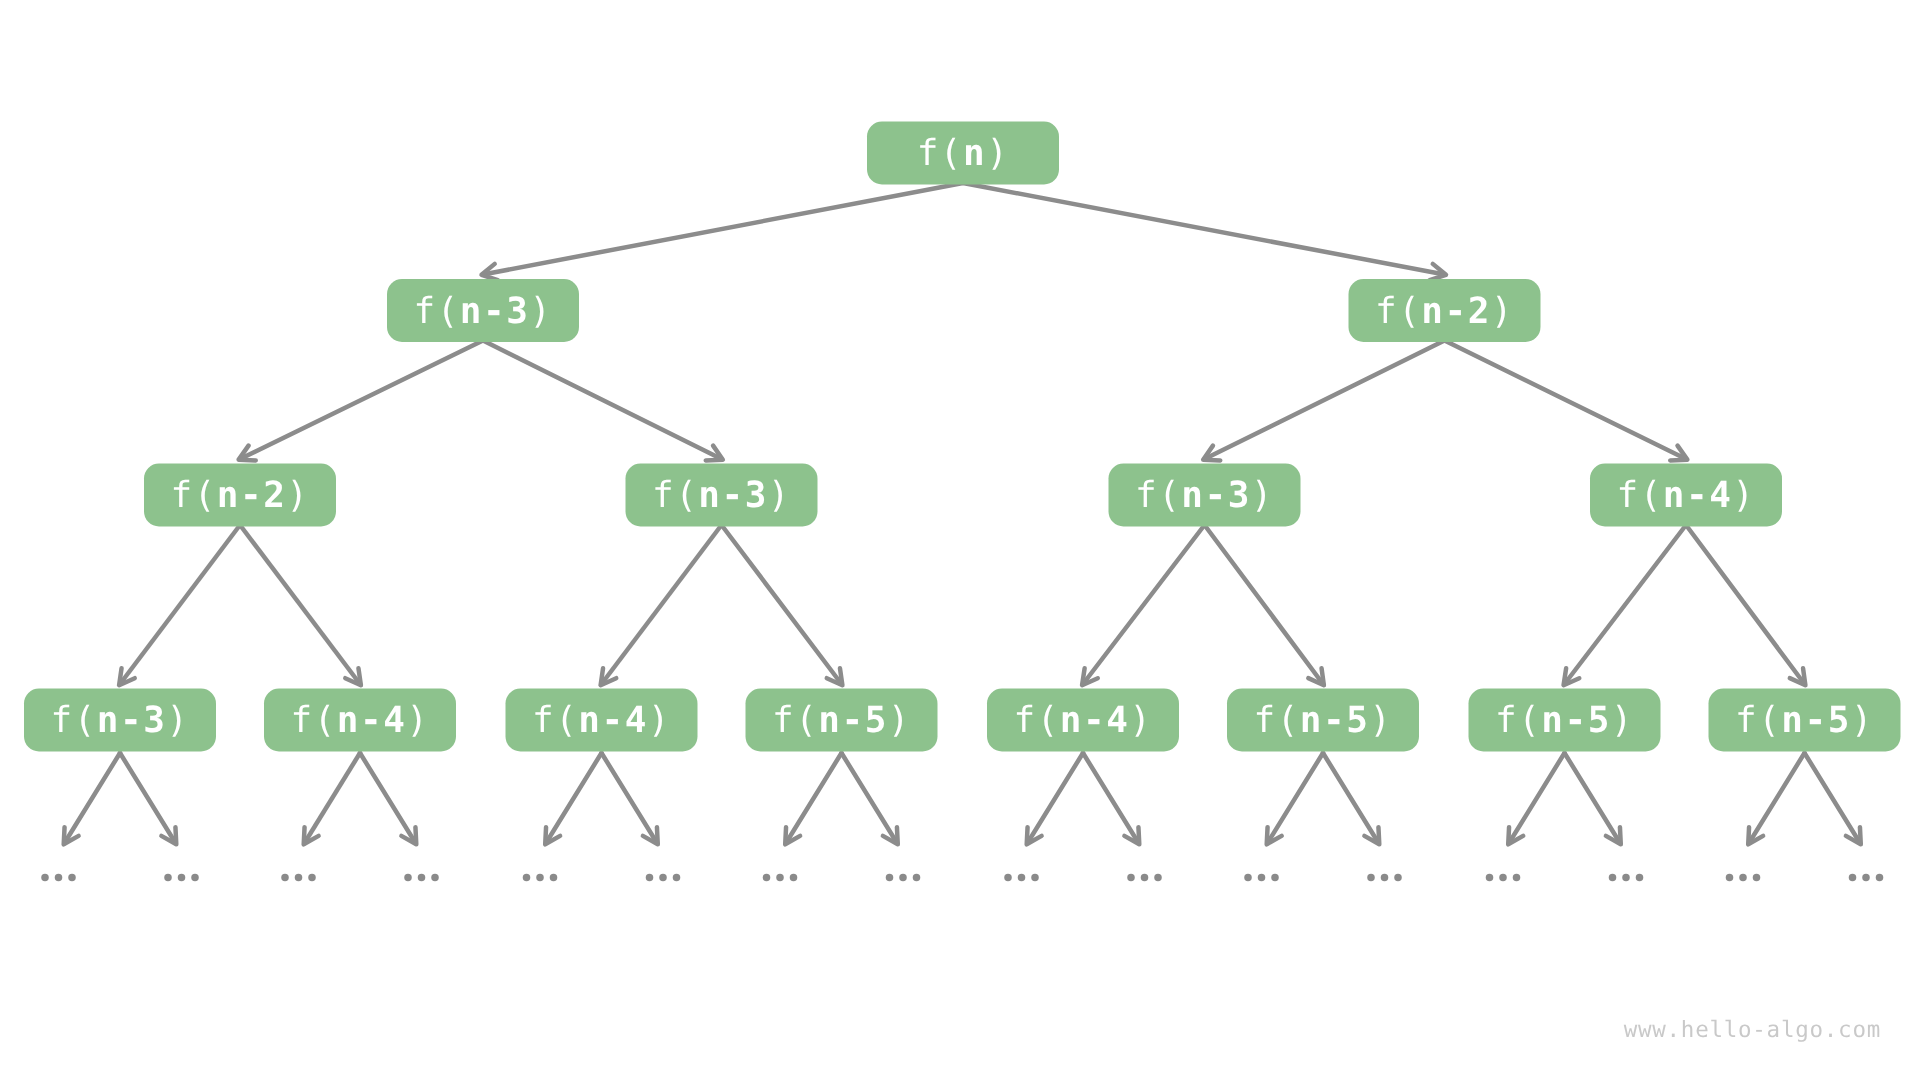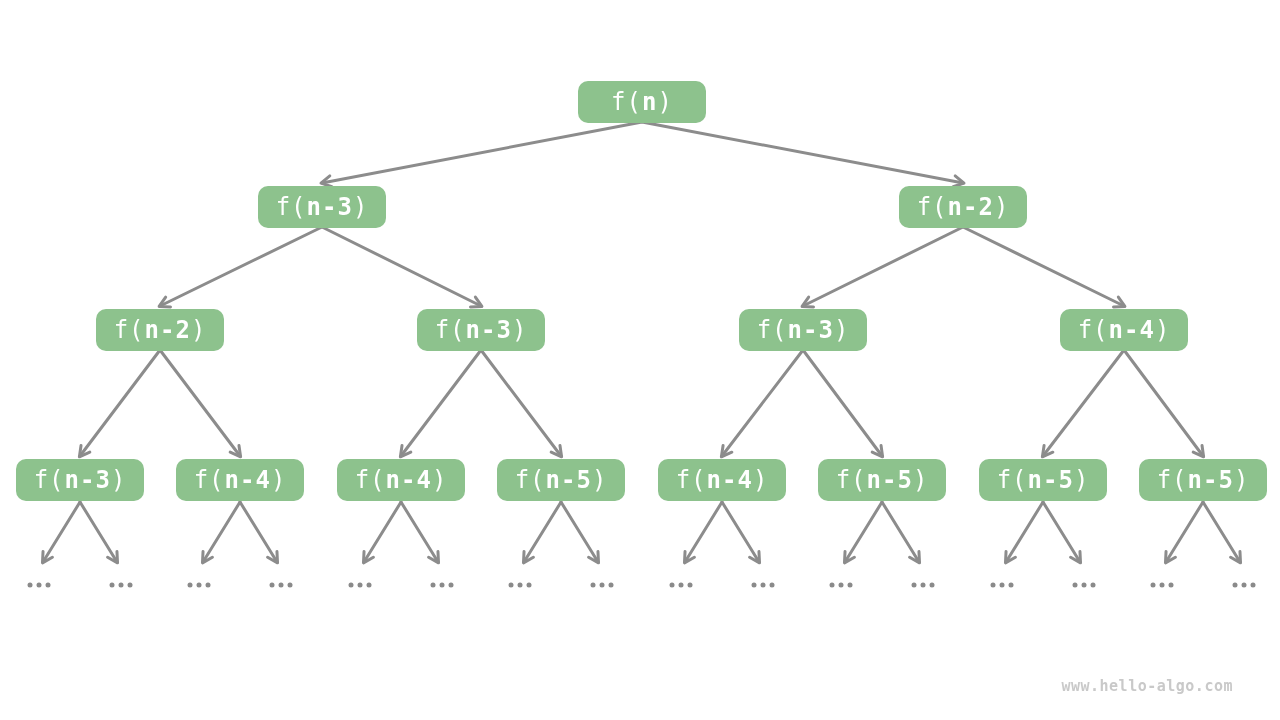--- a/index.html
+++ b/index.html
@@ -47,26 +47,25 @@
     gap: 4px;
   }
   .dot {
     width: 5px;
     height: 5px;
     border-radius: 50%;
     background: var(--dot-color, #8a8a8a);
   }
   .watermark {
     position: absolute;
-    right: 47px;
+    right: 26px;
     top: 677px;
     font-size: 15px;
     letter-spacing: 0.5px;
     color: var(--wm-color, #c9c9c9);
-    font-weight: bold;
   }
 </style>
 </head>
 <body>
 
 <div class="stage" id="stage" style="--bg: #ffffff; --node-fill: #8DC28D; --node-text: #ffffff; --dot-color: #8A8A8A; --wm-color: #C9C9C9;">
 
   <svg id="edge-layer" xmlns="http://www.w3.org/2000/svg" width="1280" height="720" viewBox="0 0 1280 720">
     <defs>
       <marker id="arrowhead" markerUnits="userSpaceOnUse" markerWidth="16" markerHeight="16" viewBox="0 0 16 16" refX="12" refY="8" orient="auto">

